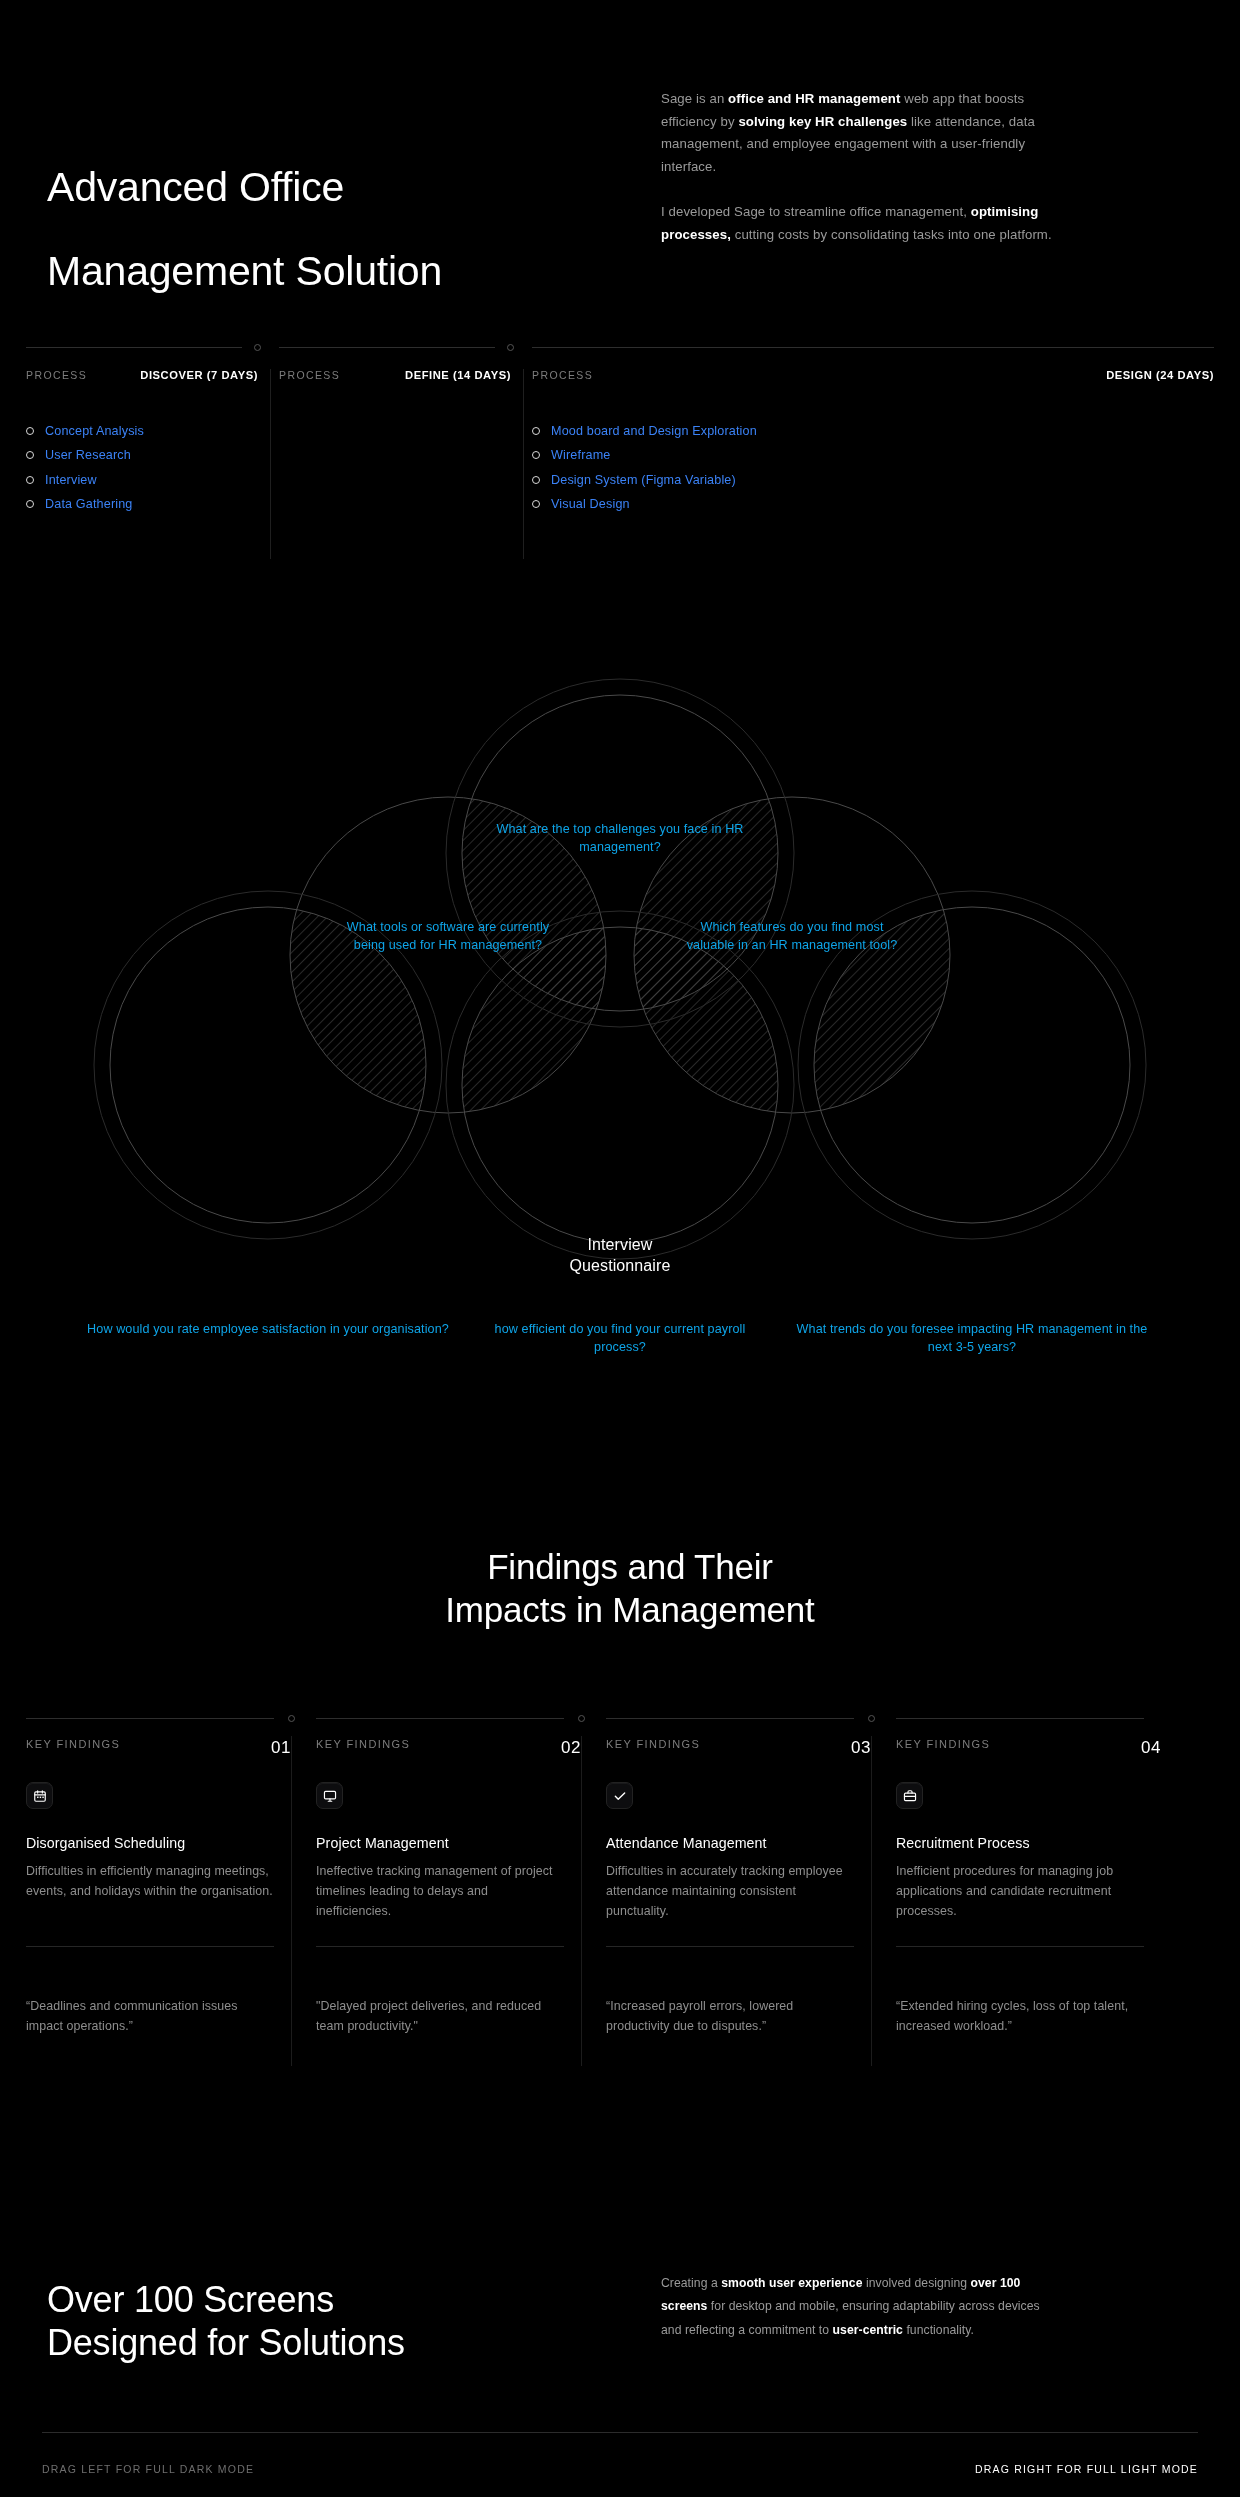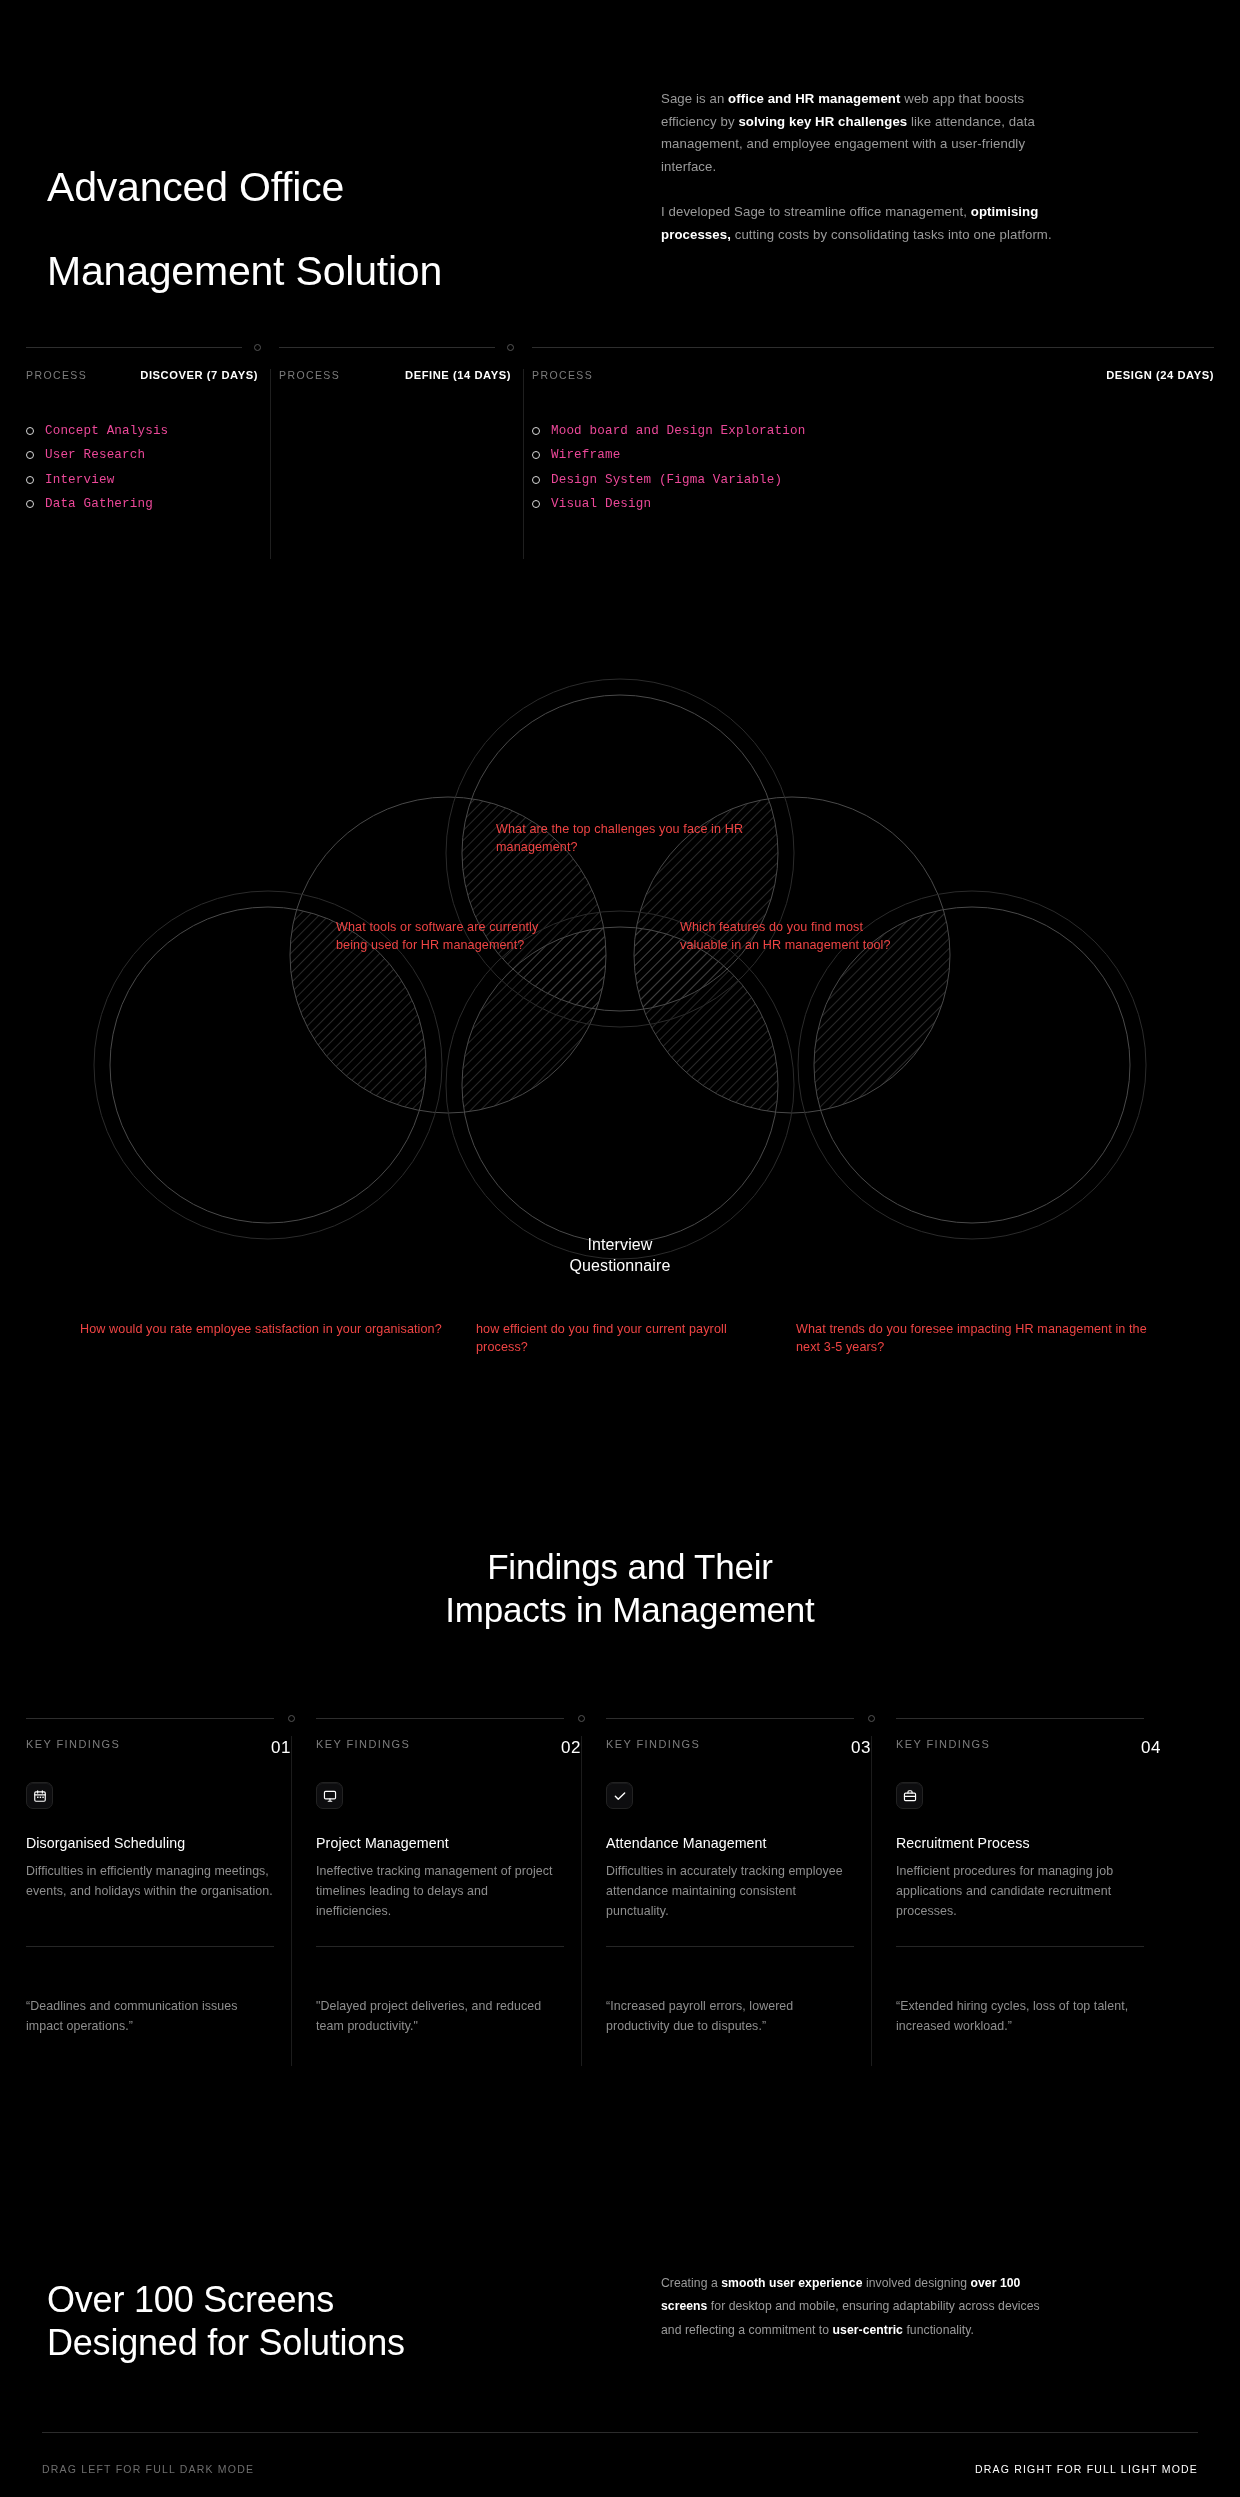--- a/index.html
+++ b/index.html
@@ -47,28 +47,28 @@
   .pcol .phase{
     position:absolute; top:22px; right:0; font-size:11.2px; letter-spacing:0.55px;
     color:#ffffff; font-weight:700;
   }
   .plist{ position:absolute; top:74px; left:0; }
   .pitem{ display:flex; align-items:center; height:19.5px; margin-bottom:5px; }
   .pbullet{
     width:8px; height:8px; border-radius:50%; border:1.6px solid #d8d8d8;
     margin-right:11px; flex:0 0 auto;
   }
-  .pitem span{ font-size:12.6px; color:#ec4899; letter-spacing:0.15px;font-family:Liberation Mono, monospace; }
+  .pitem span{ font-size:12.6px; color:#3b82f6; letter-spacing:0.15px; }
 
   
   .venn{ position:absolute; left:0; top:600px; width:1240px; height:820px; }
   .venn svg{ display:block; }
   .vlabel{
-    position:absolute; font-size:12.6px; line-height:1.45;
-    color:#ef4444; letter-spacing:0.1px;
+    position:absolute; text-align:center; font-size:12.6px; line-height:1.45;
+    color:#0ea5e9; letter-spacing:0.1px;
   }
   .vcenter{
     position:absolute; text-align:center; font-size:16px; line-height:1.32;
     color:#ffffff; font-weight:400; letter-spacing:0.1px;
   }
 
   
   .fhead{
     position:absolute; left:0; top:1545px; width:1240px; text-align:center;
     font-size:35px; line-height:1.24; color:#fff; font-weight:400; letter-spacing:-0.2px;padding-left:20px;

